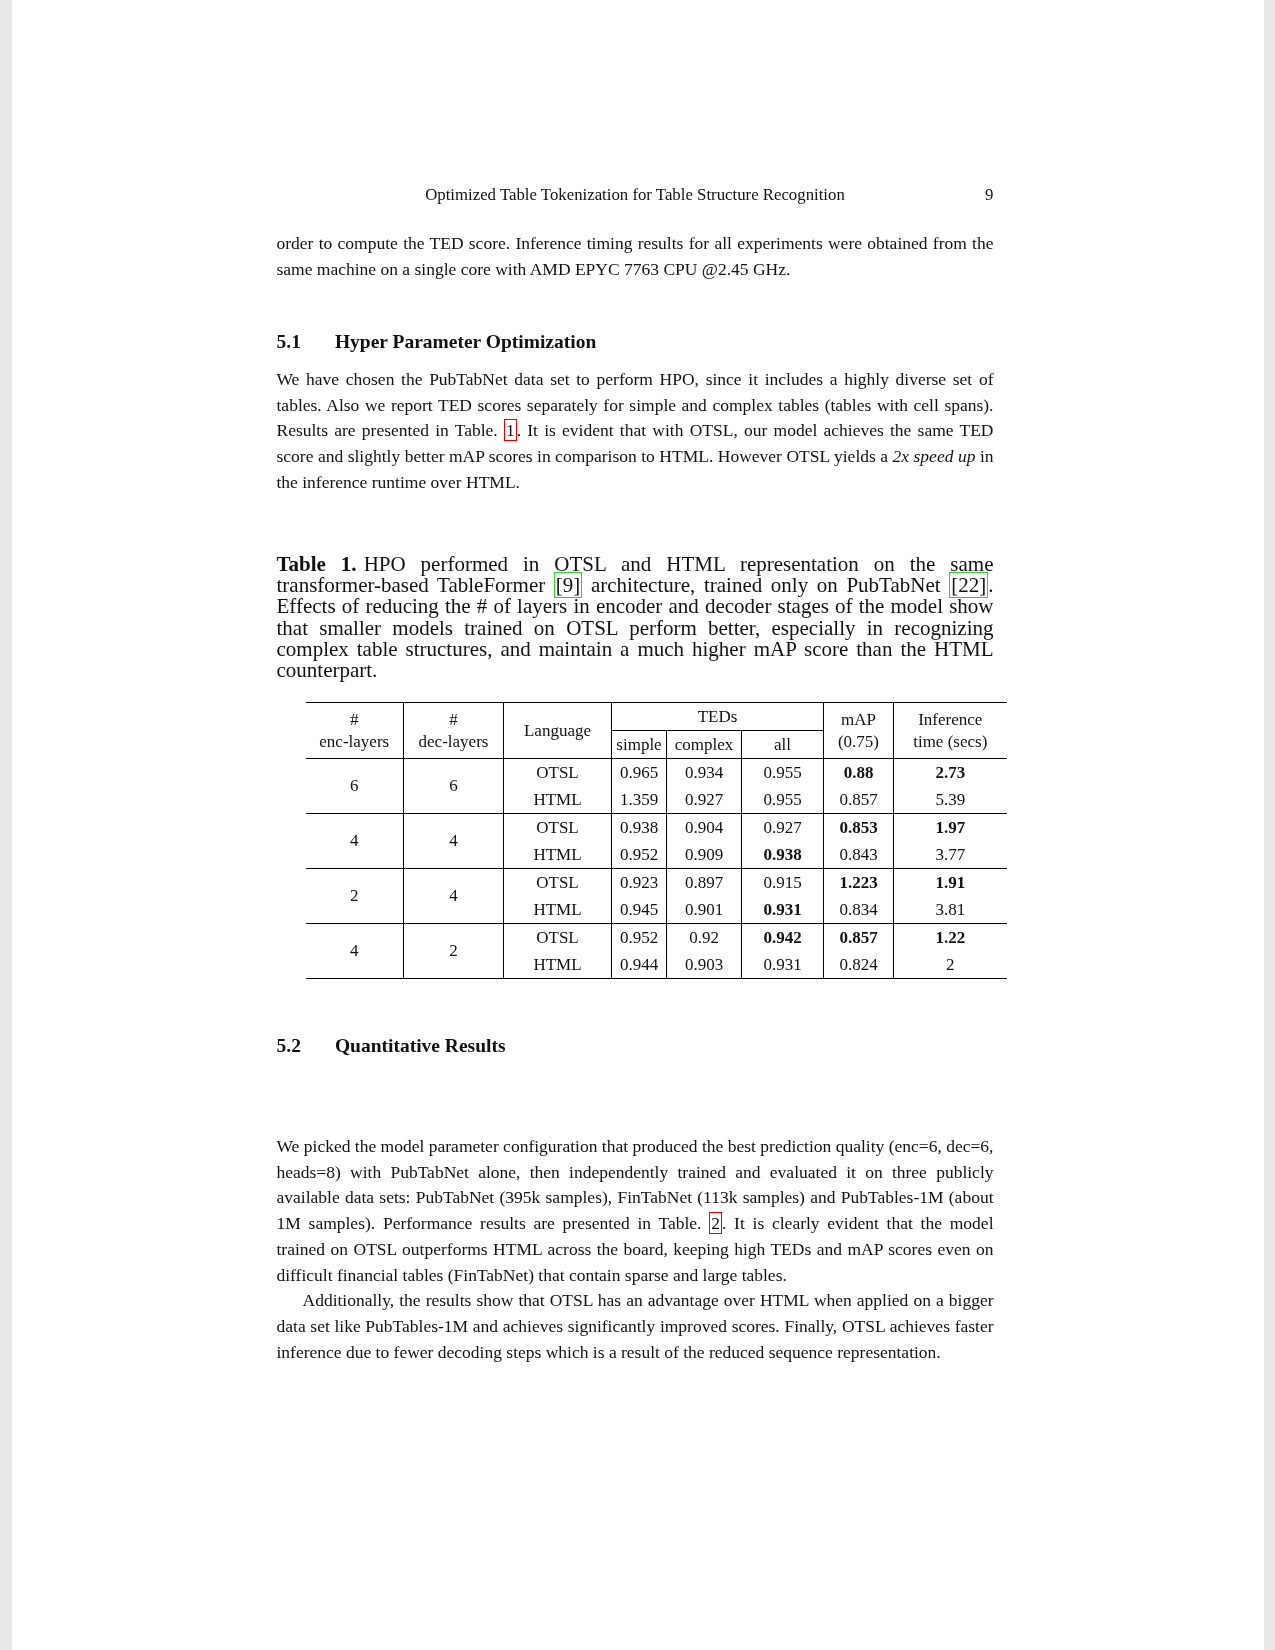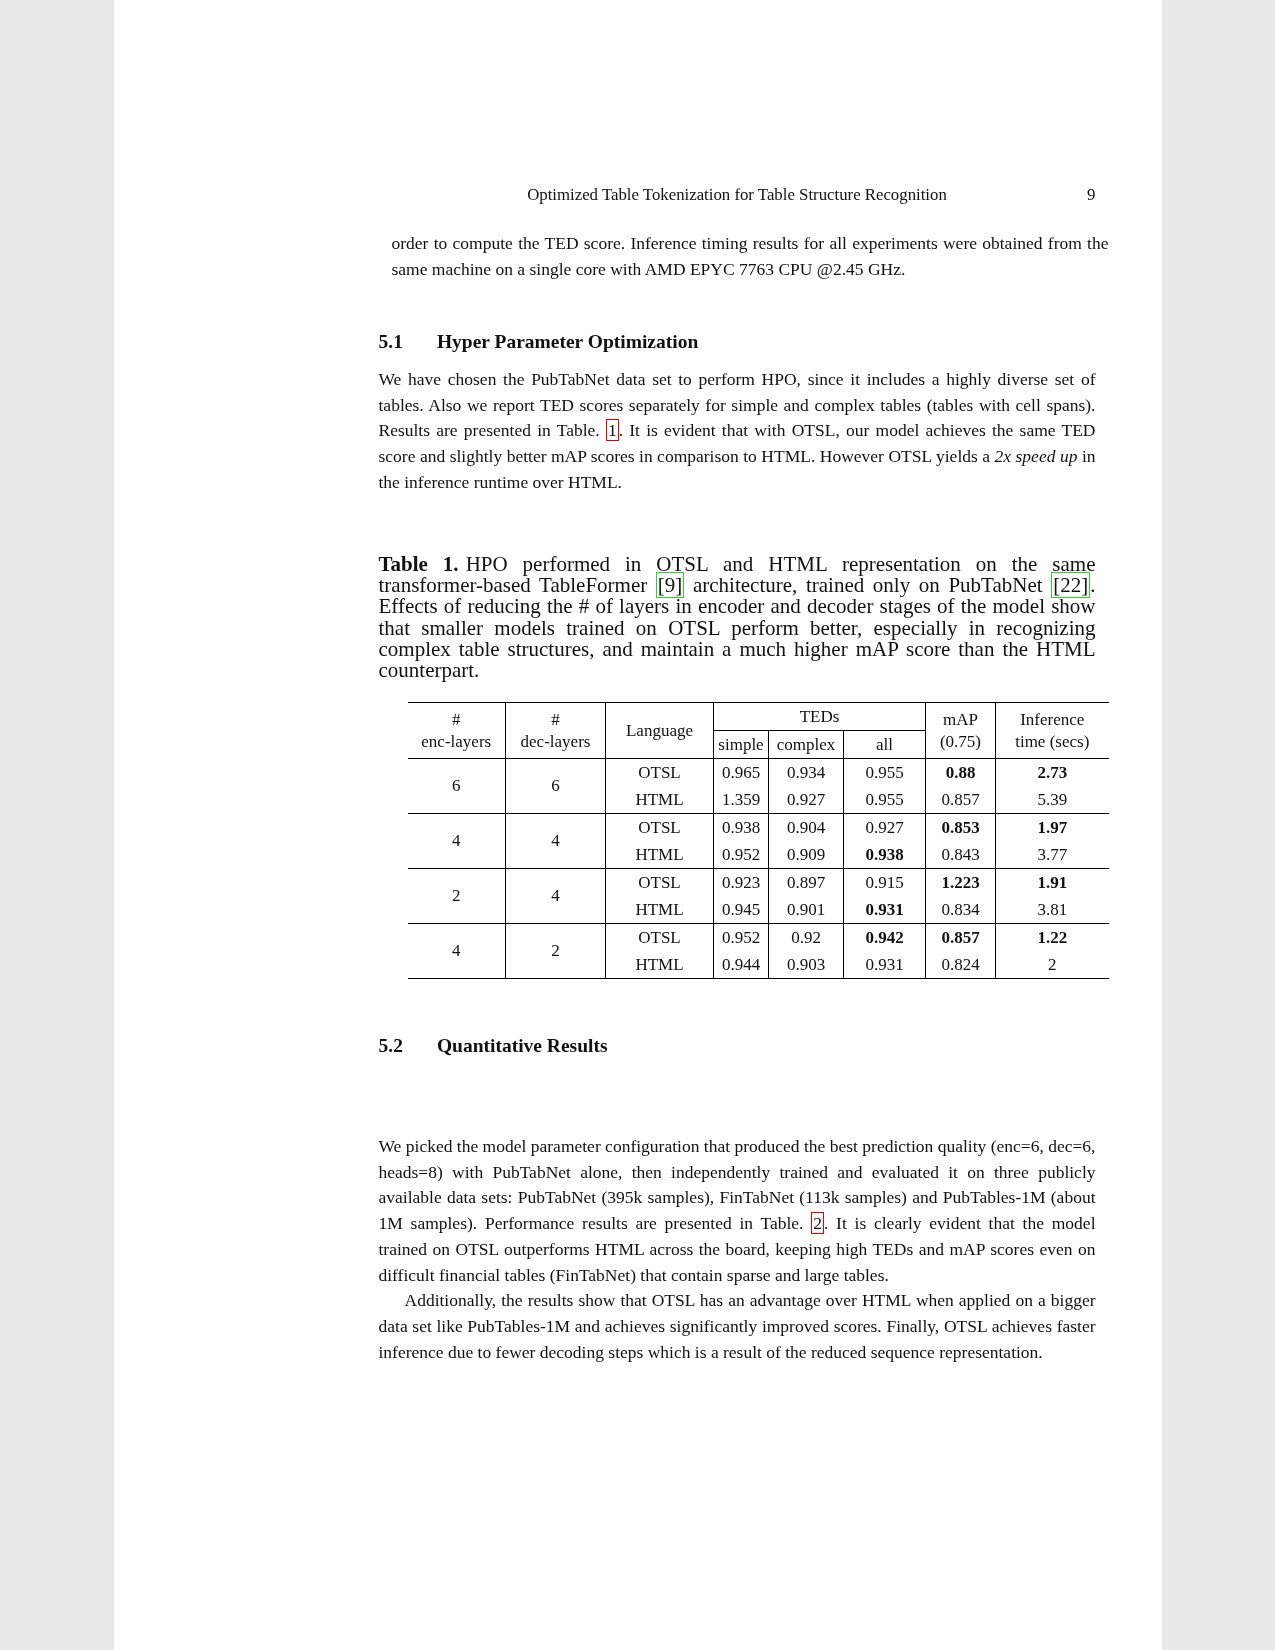--- a/index.html
+++ b/index.html
@@ -1,28 +1,28 @@
 <!DOCTYPE html>
 <html><head>
 <meta charset="utf-8">
 <style>
   html,body{margin:0;padding:0;background:#e8e8e8;}
   .page{
-    position:relative;width:1048px;height:1650px;background:#ffffff;
+    position:relative;width:1252px;height:1650px;background:#ffffff;
     margin:0 auto;color:#111;
     font-family:"Liberation Serif","DejaVu Serif",serif;
   }
   .col{position:absolute;left:265px;width:717px;}
   
   .runhead{top:185px;font-size:16.8px;}
   .runhead .rh-title{display:block;text-align:center;}
   .runhead .rh-num{position:absolute;right:0;top:0;}
   
   .para{font-size:17.5px;line-height:25.7px;text-align:justify;}
-  .p-intro{top:231px;margin-left:13px;}
+  .p-intro{top:231px;}
   .sechead{font-size:19.5px;font-weight:bold;}
   .h51{top:331px;}
   .h52{top:1035px;}
   .sechead .secnum{margin-right:34px;}
   .p-51{top:367px;}
   .p-52{top:1134px;}
   .indent{text-indent:26px;}
   em{}
   
   .refbox{border:1.4px solid #e00000;padding:0 1px;}

